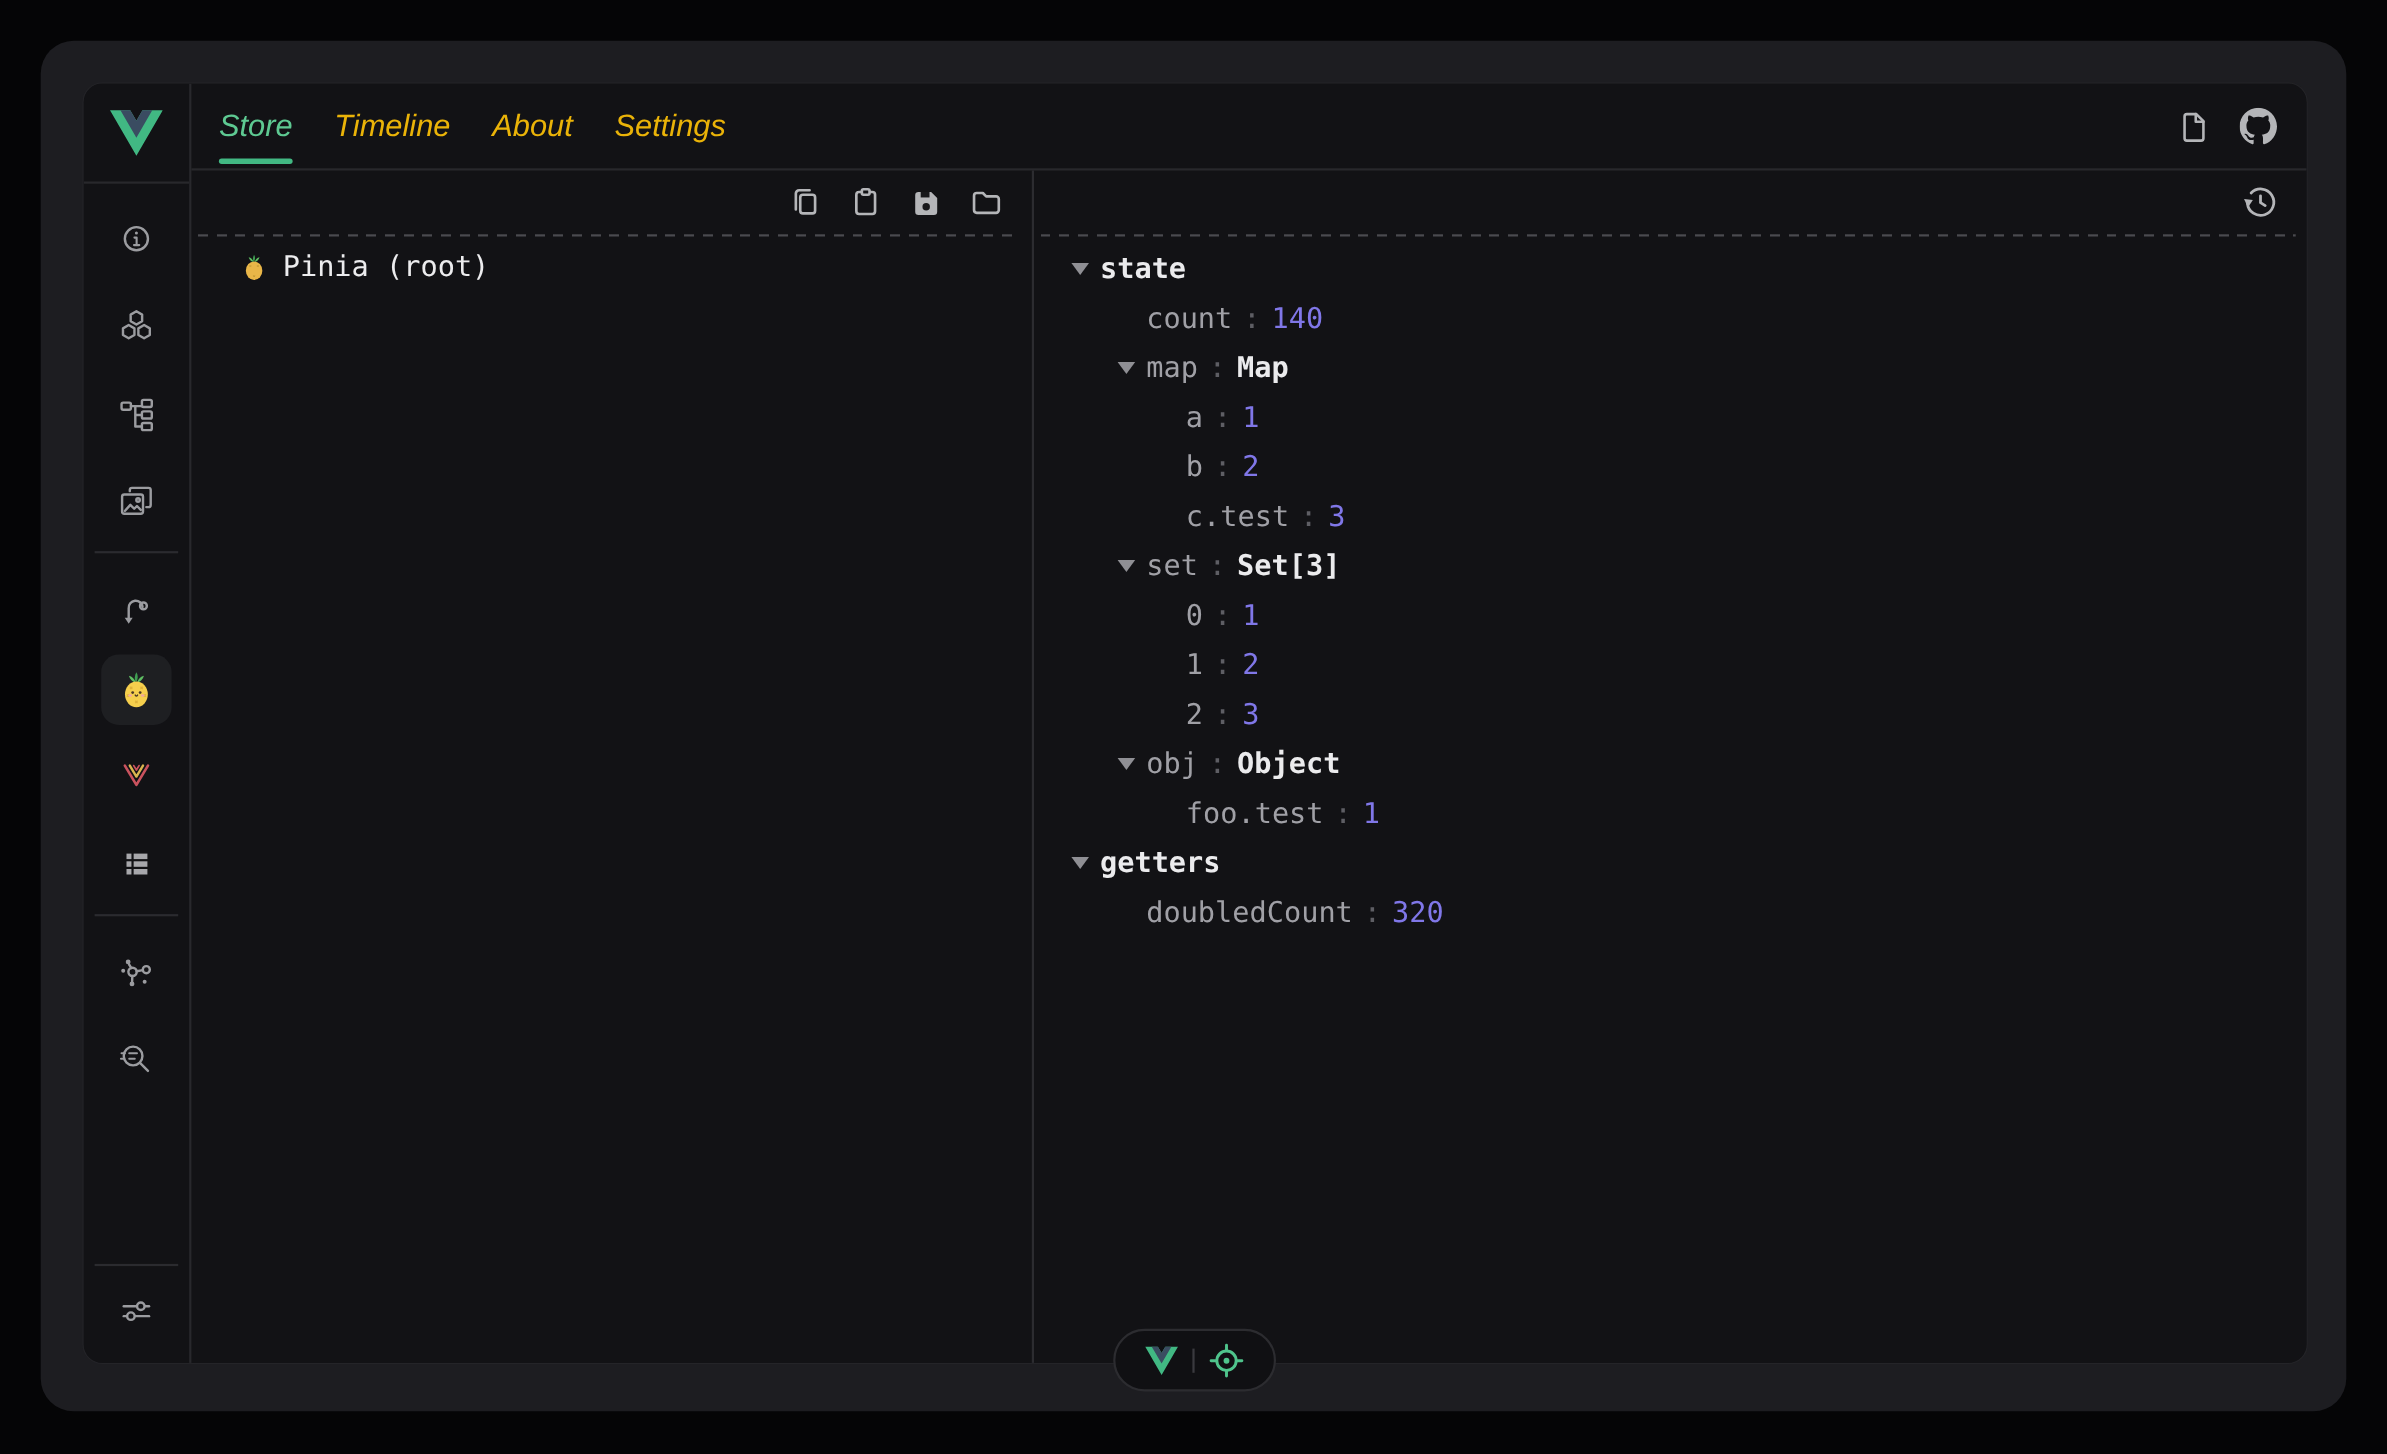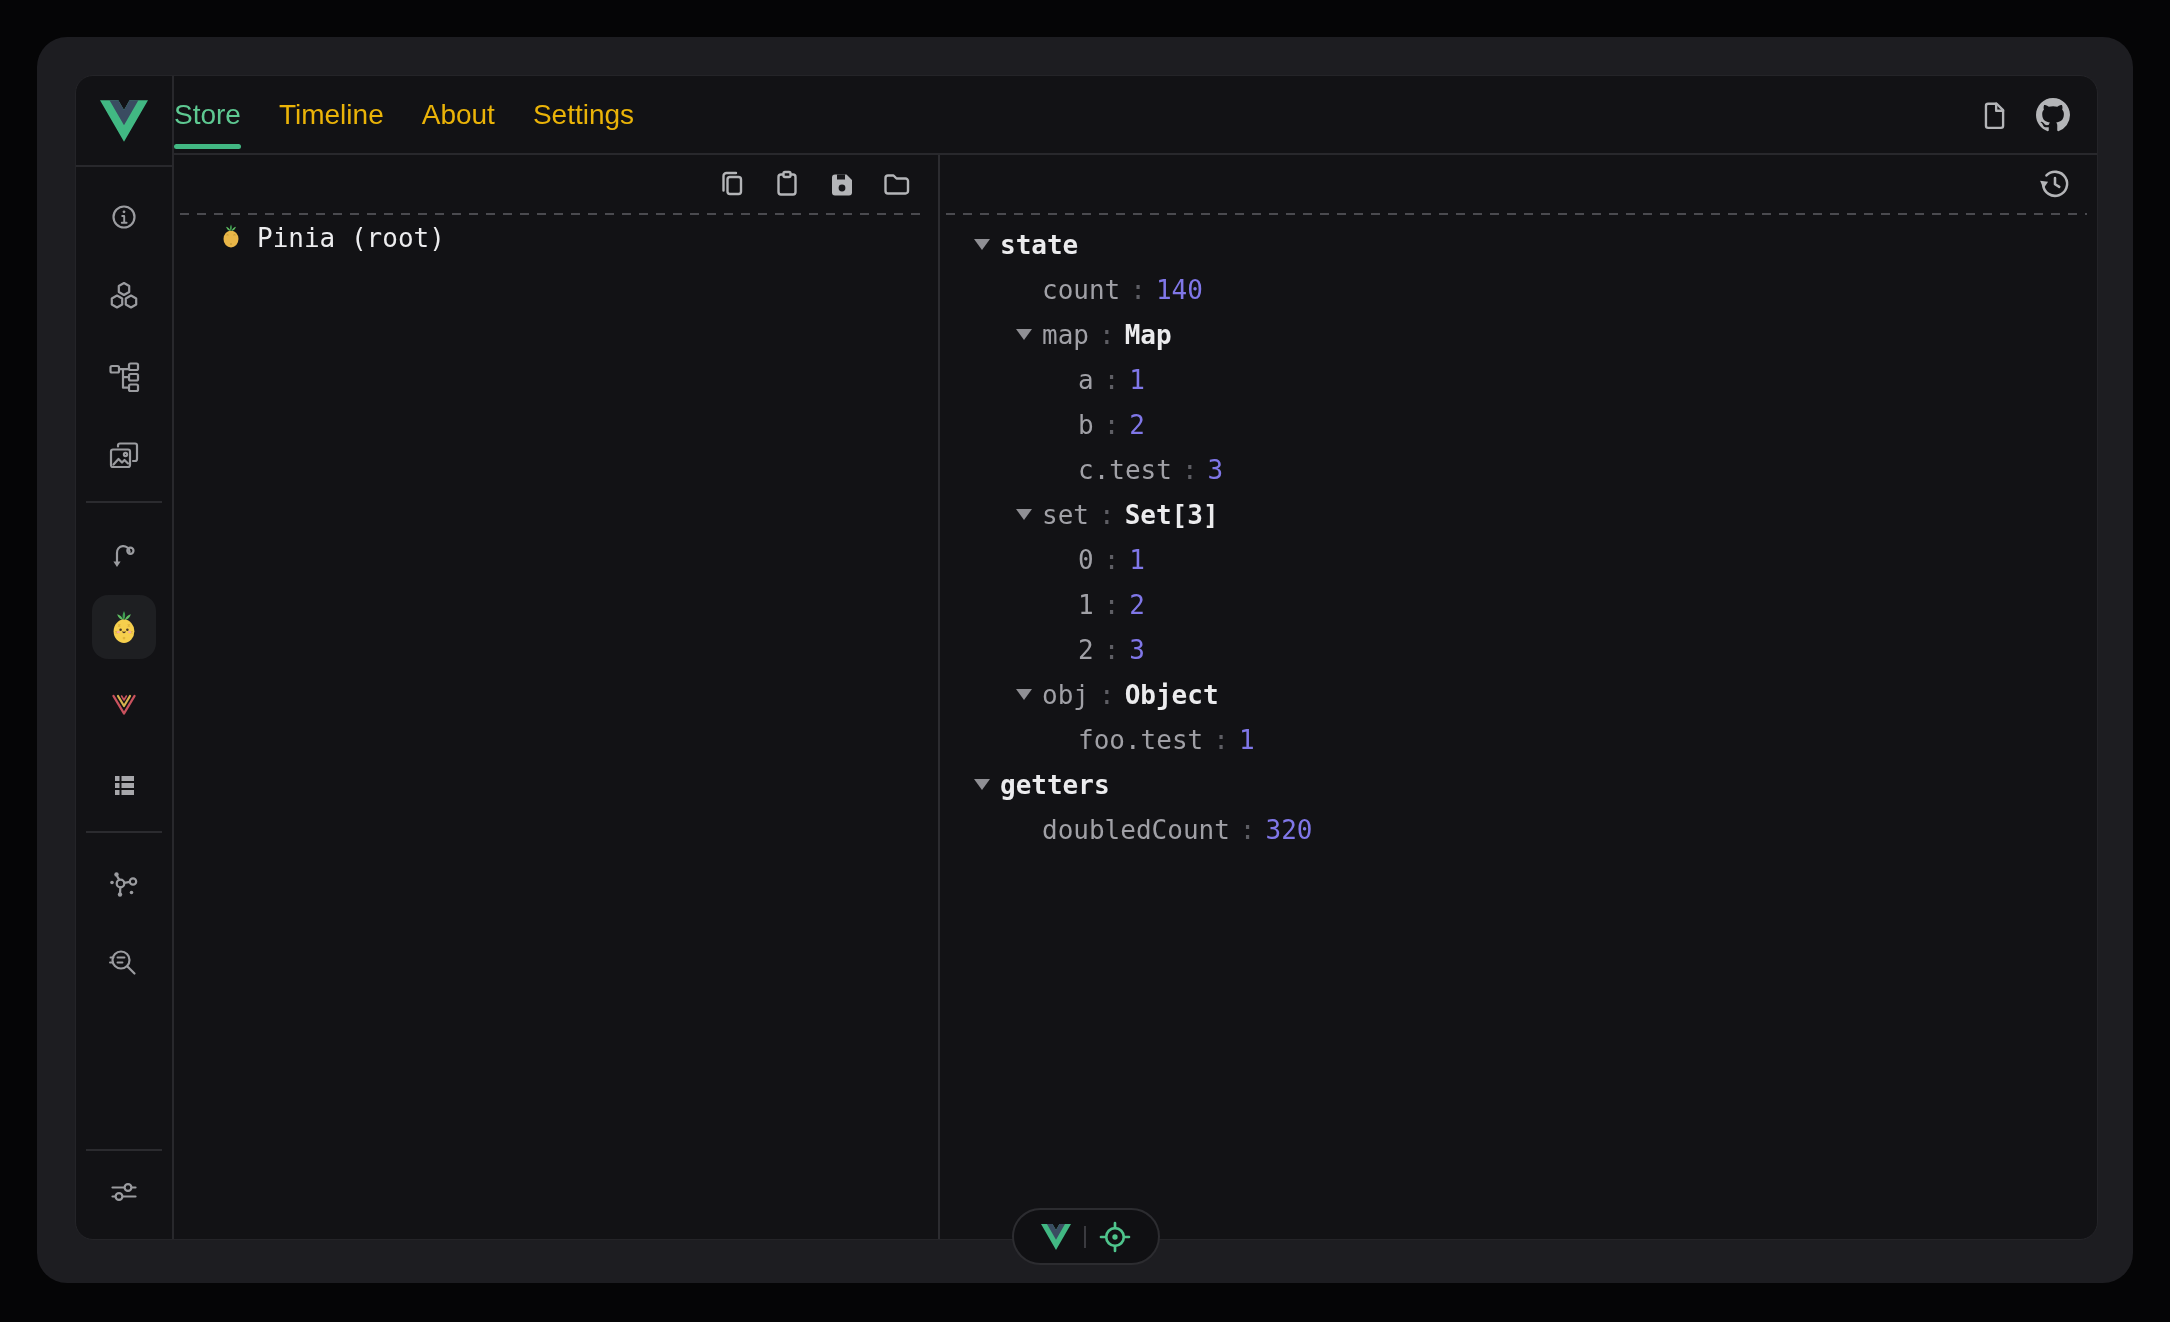--- a/index.html
+++ b/index.html
@@ -13,34 +13,34 @@
   .side-icon { width:56px; height:56px; display:flex; align-items:center; justify-content:center; cursor:pointer; }
   .side-divider { width:76px; height:2px; background:#2b2b2f; flex-shrink:0; }
   .pinia-cell { width:64px; height:64px; background:#1e1f22; border-radius:16px; display:flex; align-items:center; justify-content:center; cursor:pointer; }
   .icon { stroke:#9b9ca0; fill:none; stroke-width:2.2; stroke-linecap:round; stroke-linejoin:round; }
   .icon-fill { fill:#a7a7ab; stroke:none; }
   .spacer { flex:1; }
 
   
   .main { flex:1; display:flex; flex-direction:column; min-width:0; }
   .header { height:79px; border-bottom:2px solid #28282c; display:flex; align-items:center; padding-right:27px; flex-shrink:0; }
-  .tabs { display:flex; gap:38px; height:100%; align-items:flex-end; }
+  .tabs { display:flex; gap:38px; padding-left:25px; height:100%; align-items:flex-end;font-style:italic; }
   .tab { position:relative; height:100%; display:flex; align-items:center; font-size:28px; color:#eab308; cursor:pointer; }
   .tab.active { color:#5ec992; }
   .tab.active .tab-underline { position:absolute; left:0; right:0; bottom:4px; height:5px; border-radius:3px; background:#42b883; }
   .header-actions { display:flex; align-items:center; gap:27px; margin-left:auto; }
 
   .content { flex:1; display:flex; min-height:0; }
   .panel-toolbar { height:58px; display:flex; align-items:center; justify-content:flex-end; gap:25px; padding-right:26px; flex-shrink:0; }
   .dashed { height:2px; margin:0 10px 0 6px; background:repeating-linear-gradient(to right,#4a4a4f 0 9px, transparent 9px 17px); flex-shrink:0; }
 
   
   .store-panel { width:766px; border-right:2px solid #2c2c30; display:flex; flex-direction:column; flex-shrink:0; }
   .mono { font-family:"DejaVu Sans Mono", monospace; }
-  .root-row { height:40px; margin-top:8px; display:flex; padding-left:44px; gap:13px; font-size:26px; color:#ececee; cursor:pointer; }
+  .root-row { height:40px; margin-top:8px; display:flex; align-items:center; padding-left:44px; gap:13px; font-size:26px; color:#ececee; cursor:pointer; }
   .store-row { height:38px; margin:0 14px 0 13px; border-radius:8px; display:flex; align-items:center; padding-left:29px; font-size:26px; color:#ffffff; cursor:pointer; }
   .store-row.selected { background:#4ea470; }
 
   
   .state-panel { flex:1; display:flex; flex-direction:column; min-width:0; }
   .state-rows { padding-top:7px; }
   .srow { height:45px; display:flex; align-items:center; font-size:26px; cursor:pointer; }
   .srow .caret-box { width:26px; display:flex; align-items:center; flex-shrink:0; }
   .caret { width:0; height:0; border-left:8px solid transparent; border-right:8px solid transparent; border-top:11px solid #8f8f94; }
   .k { color:#a0a0a6; }

